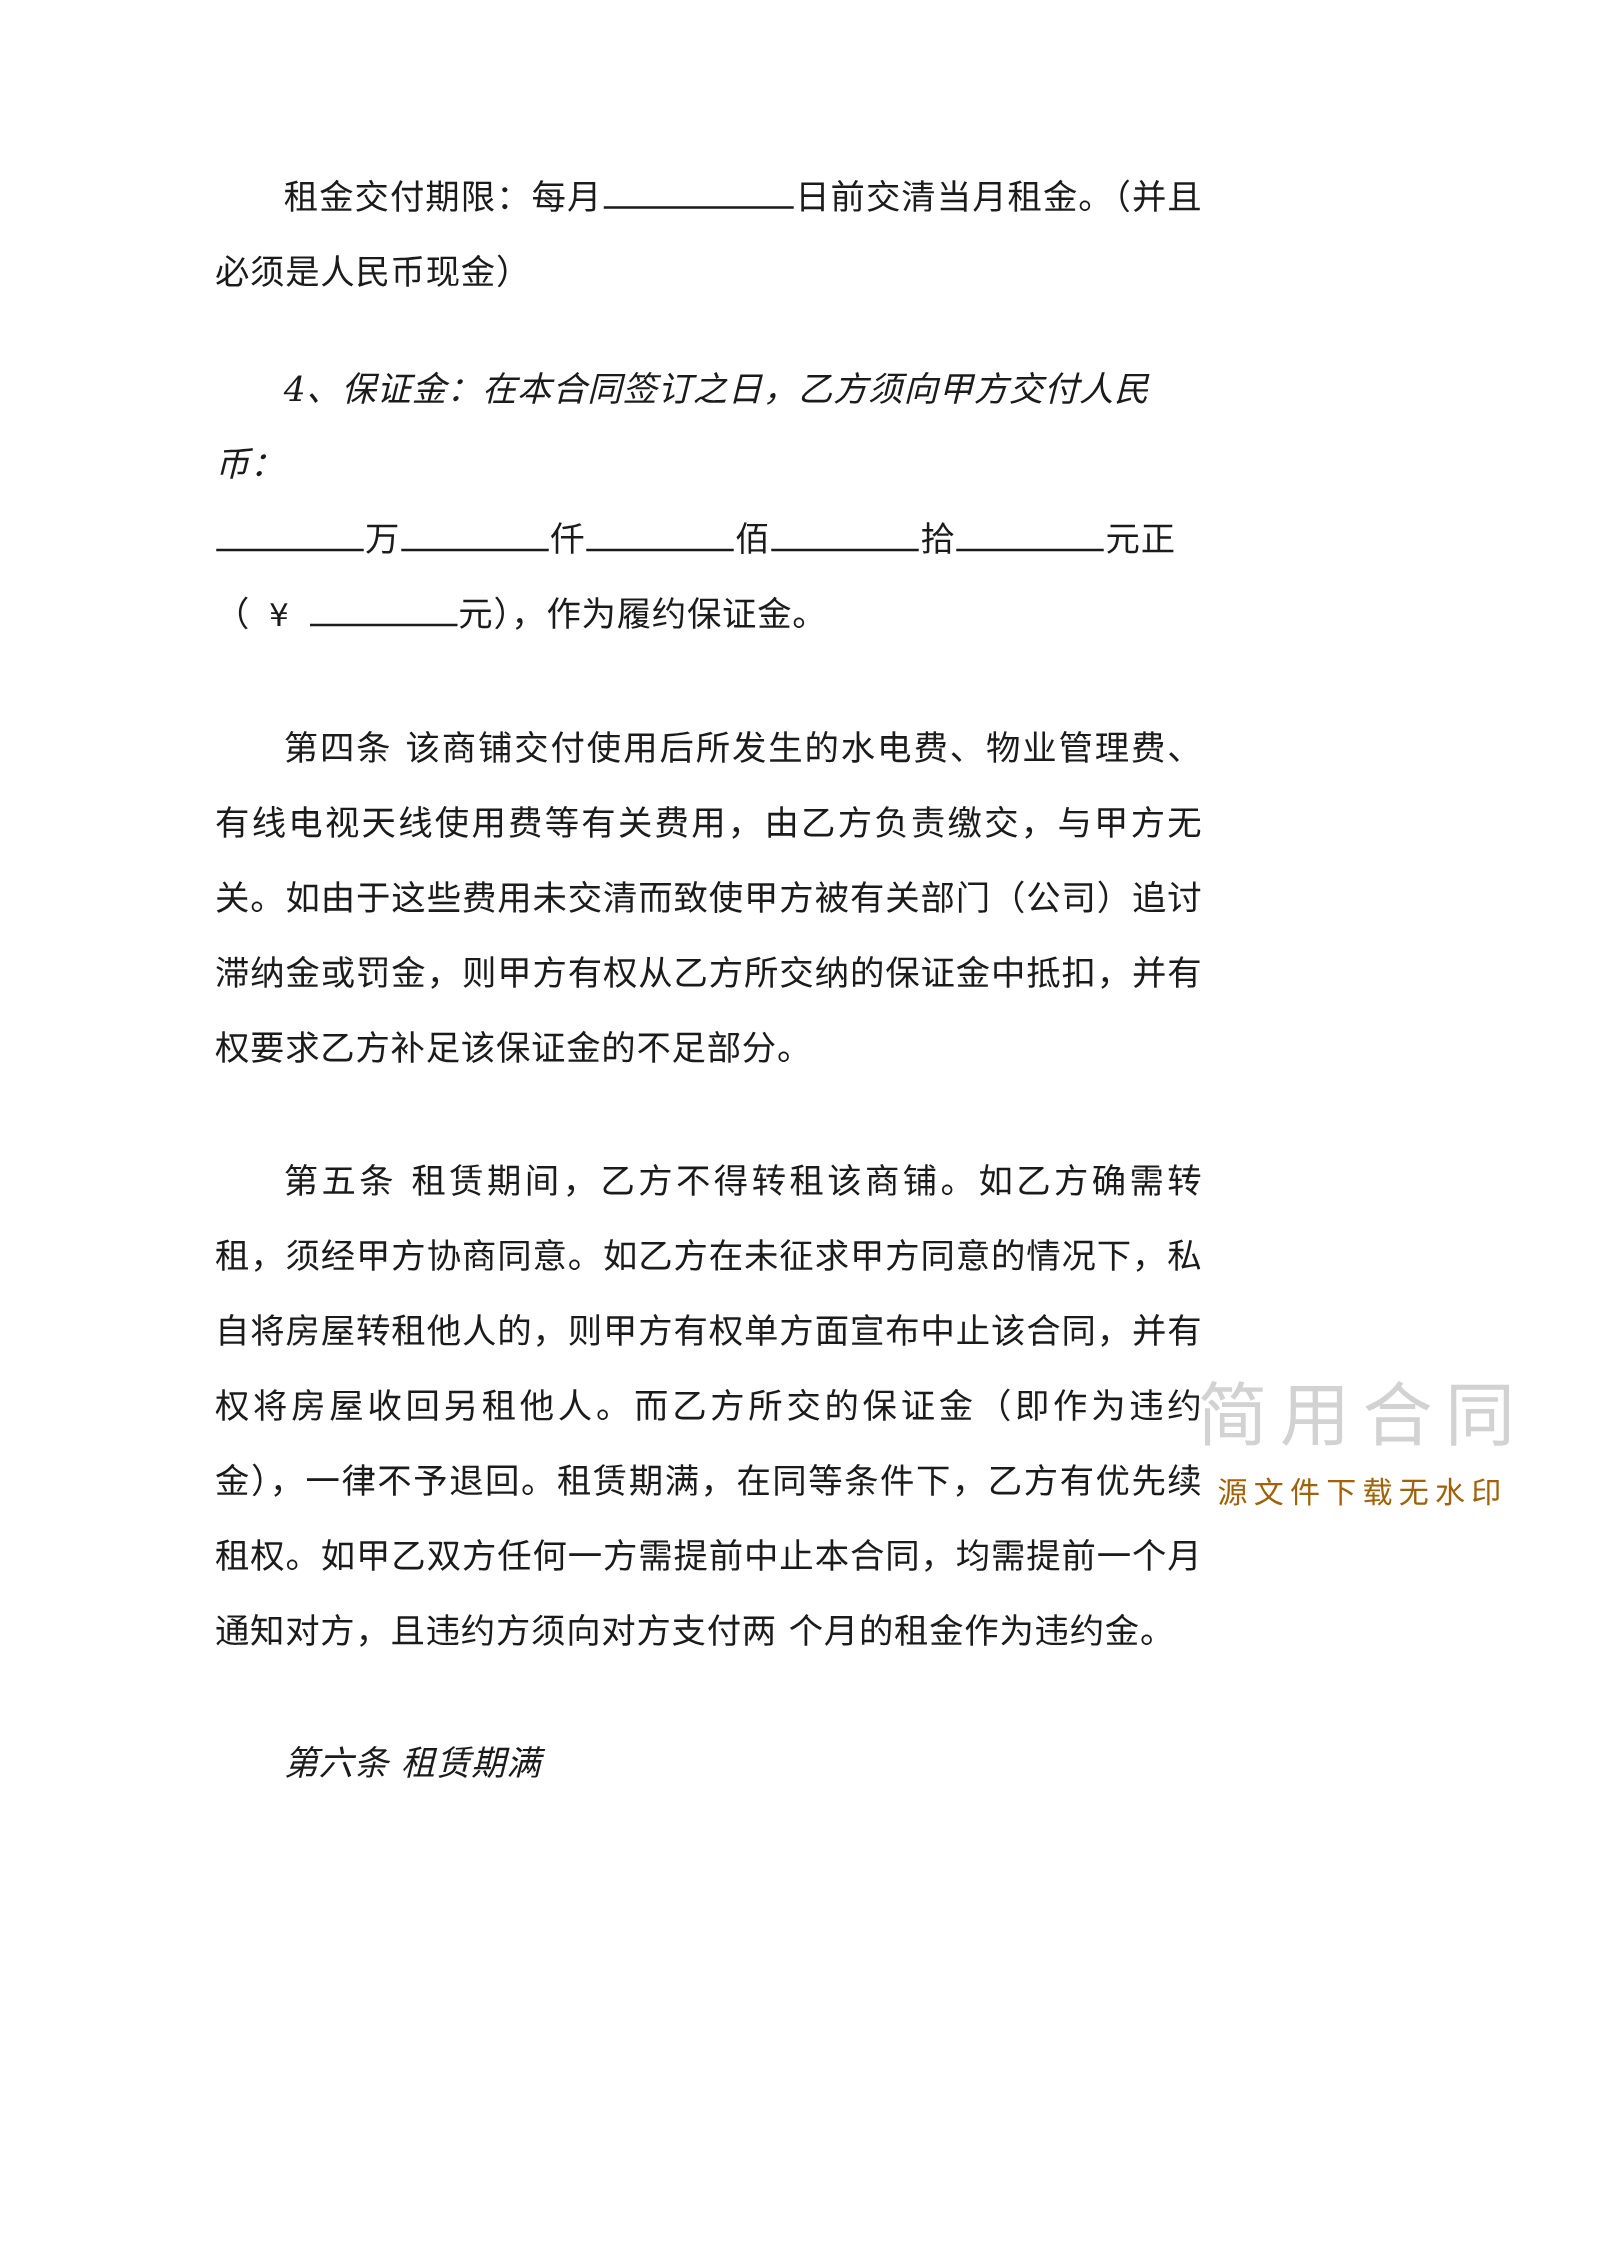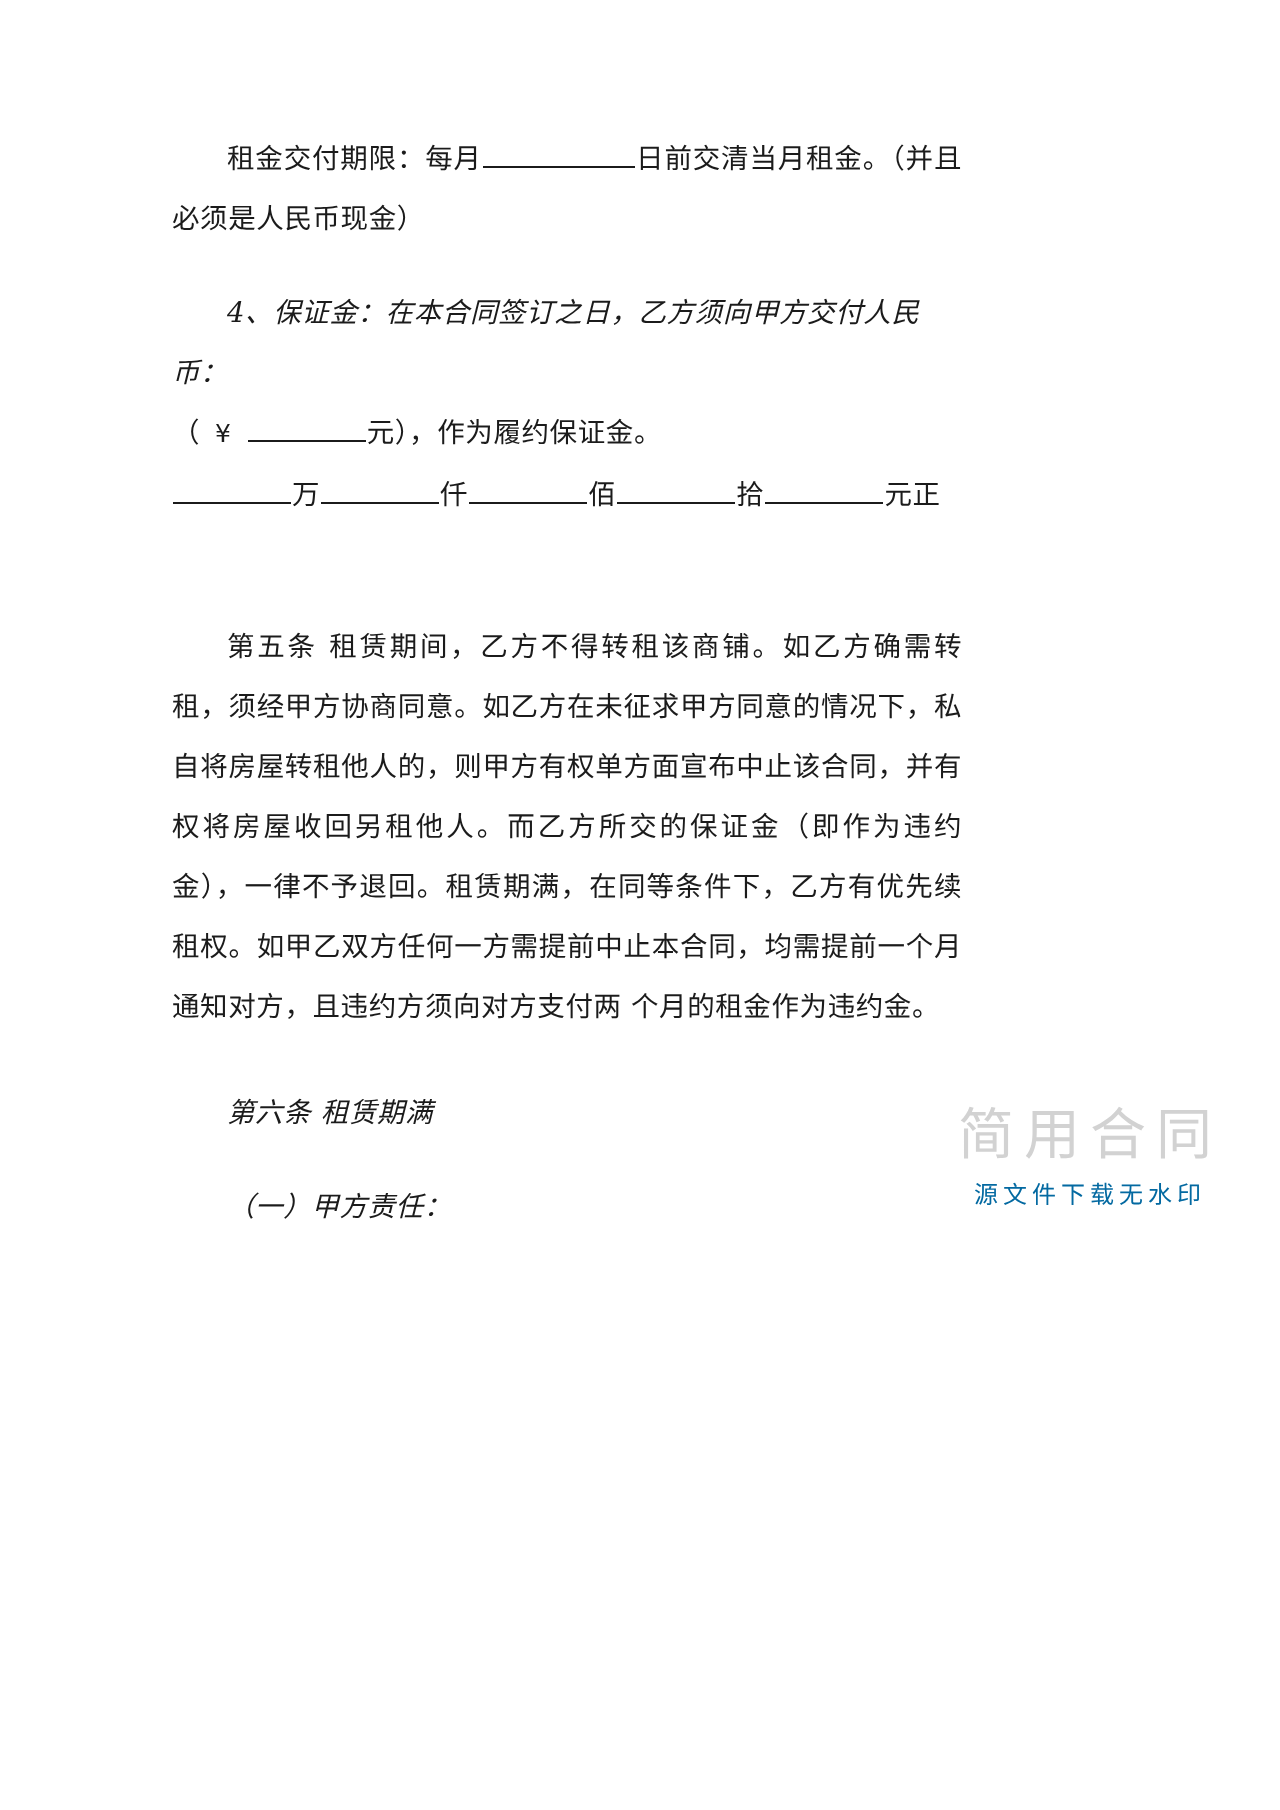--- a/index.html
+++ b/index.html
@@ -97,44 +97,45 @@
     letter-spacing: 10px;
     color: #d2d2d2;
     line-height: 1.12;
     white-space: nowrap;
   }
 
   .watermark-sub {
     font-family: Liberation Mono, monospace;
     font-size: 24px;
     letter-spacing: 5px;
-    color: #0369a1;
+    color: #a16207;
     margin-top: 8px;
     white-space: nowrap;
   }
 </style>
 </head>
 <body>
 
 <div class="page">
 
   <div class="doc-body">
 
     <p class="para indent"><span>租金交付期限：每月</span><span class="blank blank-lg"></span><span>日前交清当月租金。（并且必须是人民币现金）</span></p>
 
     <div class="gap-md"></div>
 
     <p class="para indent nojustify">4、保证金：在本合同签订之日，乙方须向甲方交付人民币：</p>
 
+    <p class="money-line"><span class="blank blank-md"></span><span>万</span><span class="blank blank-md"></span><span>仟</span><span class="blank blank-md"></span><span>佰</span><span class="blank blank-md"></span><span>拾</span><span class="blank blank-md"></span><span>元正</span></p>
+
     <p class="money-line"><span>（</span><span class="spacer-inline"></span><span class="yen">¥</span><span class="spacer-inline"></span><span class="blank blank-md"></span><span>元</span><span>）</span><span>，作为履约保证金。</span></p>
-
-    <p class="money-line"><span class="blank blank-md"></span><span>万</span><span class="blank blank-md"></span><span>仟</span><span class="blank blank-md"></span><span>佰</span><span class="blank blank-md"></span><span>拾</span><span class="blank blank-md"></span><span>元正</span></p>
 
     <div class="gap-lg"></div>
 
+    <p class="para indent">第四条 该商铺交付使用后所发生的水电费、物业管理费、有线电视天线使用费等有关费用，由乙方负责缴交，与甲方无关。如由于这些费用未交清而致使甲方被有关部门（公司）追讨滞纳金或罚金，则甲方有权从乙方所交纳的保证金中抵扣，并有权要求乙方补足该保证金的不足部分。</p>
 
     <div class="gap-lg"></div>
 
     <p class="para indent">第五条 租赁期间，乙方不得转租该商铺。如乙方确需转租，须经甲方协商同意。如乙方在未征求甲方同意的情况下，私自将房屋转租他人的，则甲方有权单方面宣布中止该合同，并有权将房屋收回另租他人。而乙方所交的保证金（即作为违约金），一律不予退回。租赁期满，在同等条件下，乙方有优先续租权。如甲乙双方任何一方需提前中止本合同，均需提前一个月通知对方，且违约方须向对方支付两 个月的租金作为违约金。</p>
 
     <div class="gap-lg"></div>
 
     <p class="para indent nojustify">第六条 租赁期满</p>
 
     <div class="gap-md"></div>

